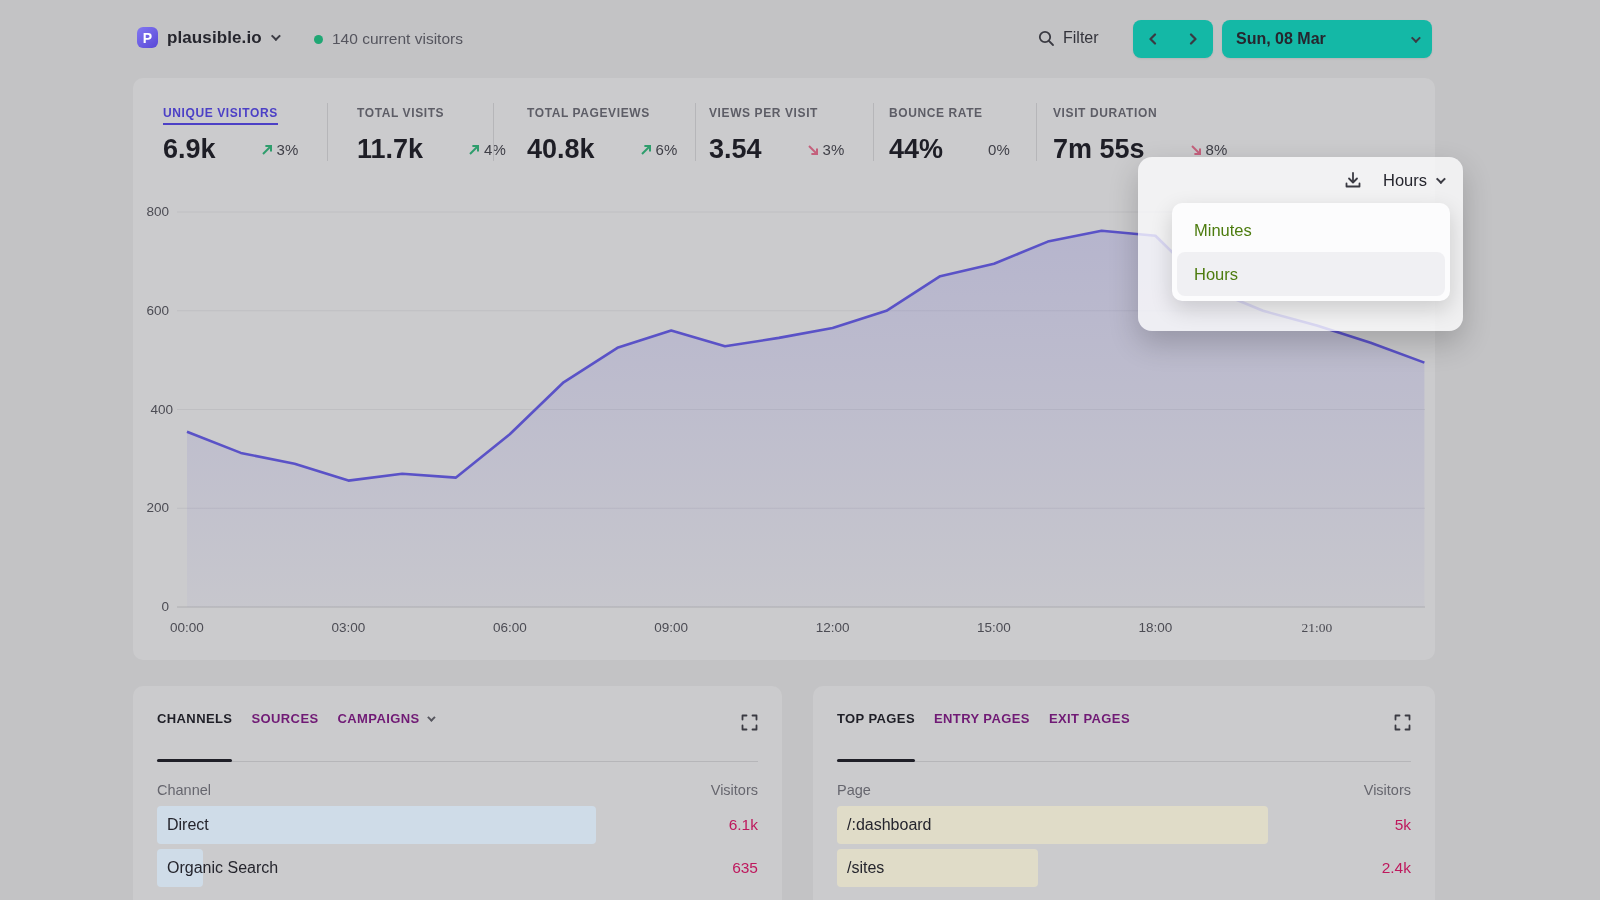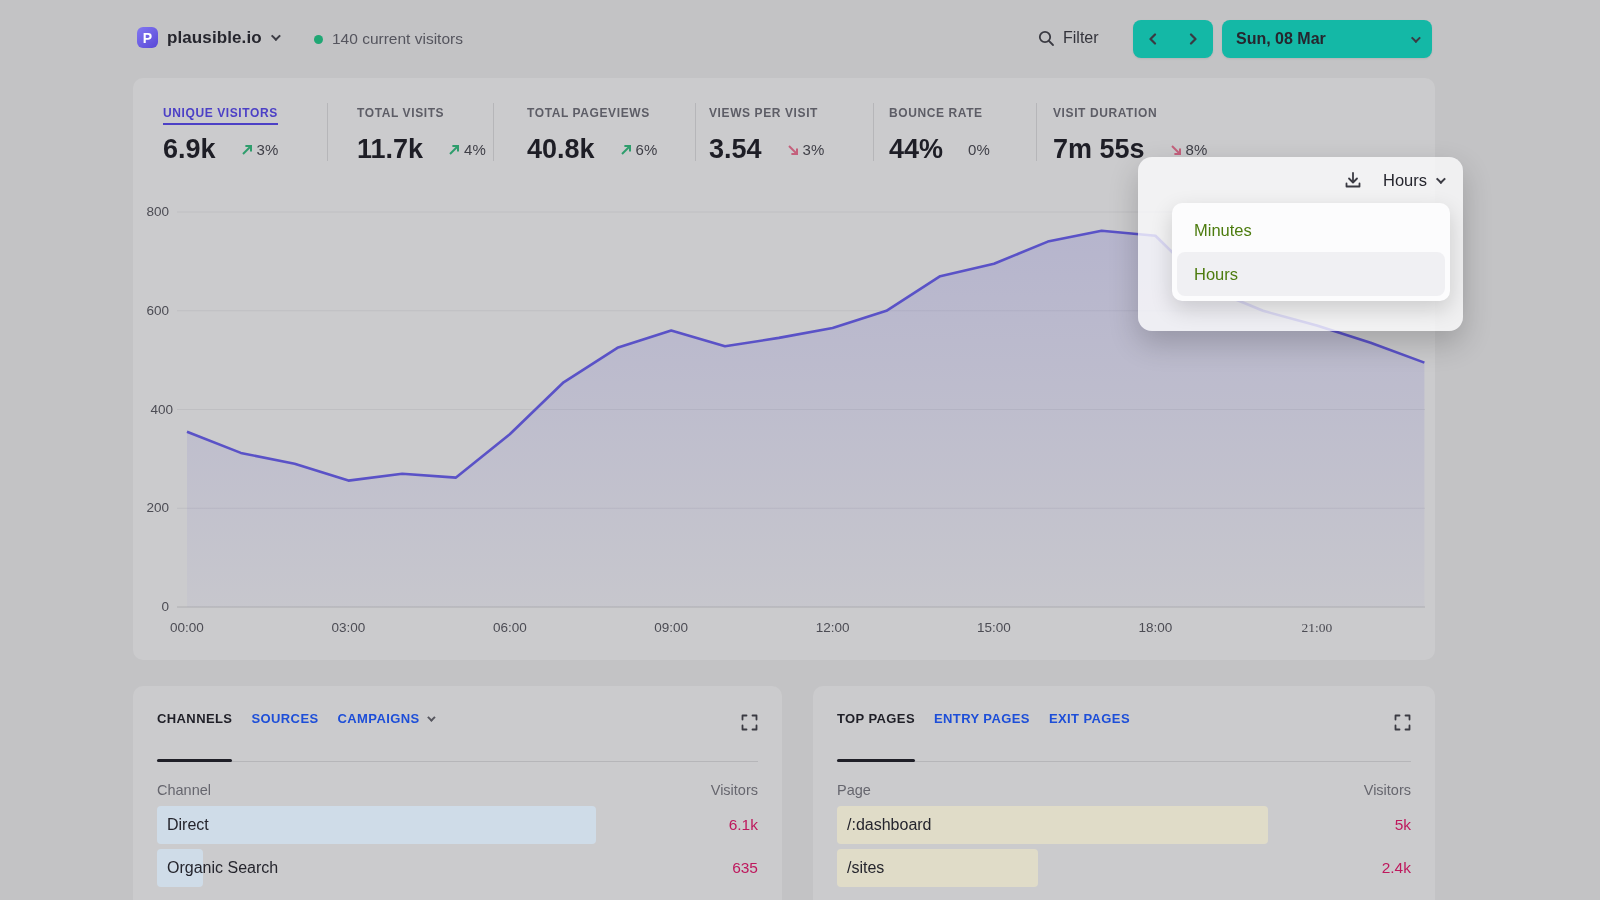--- a/index.html
+++ b/index.html
@@ -27,33 +27,33 @@
   #nav-arrows { left:1133px; top:20px; width:80px; height:38px; display:flex; }
   #nav-arrows button { flex:1; background:none; border:none; cursor:pointer; display:flex; align-items:center; justify-content:center; }
   #date-picker { left:1222px; top:20px; width:210px; height:38px; display:flex; align-items:center;
                  padding:0 14px; cursor:pointer; }
   #date-picker .lbl { font-size:16px; font-weight:bold; color:#26262e; flex:1; }
   
   #main-panel { position:absolute; left:133px; top:78px; width:1302px; height:582px; background:#cbcbcd; border-radius:10px; }
   .stat { position:absolute; top:25px; }
   .stat .slabel { font-size:12px; font-weight:bold; letter-spacing:.6px; color:#5d5d66; white-space:nowrap; }
   .stat .slabel.active { color:#4c40c6; border-bottom:2px solid #4c40c6; padding-bottom:3px; }
-  .stat .vrow { margin-top:13px; display:flex; align-items:center; gap:25px; }
+  .stat .vrow { margin-top:13px; display:flex; align-items:center; gap:45px; }
   .stat .val { font-size:27px; font-weight:bold; color:#1e1e26; white-space:nowrap; }
   .stat .chg { display:flex; align-items:center; gap:4px; font-size:15px; color:#3f3f47; }
   .divider { position:absolute; top:25px; width:1px; height:58px; background:#b6b6b9; }
   .ylabel { position:absolute; width:36px; text-align:right; font-size:13.5px; color:#4c4c54; }
   .xlabel { position:absolute; width:70px; text-align:center; font-size:13.5px; color:#4c4c54; top:542px; }
   #chart { position:absolute; left:44px; top:122px; overflow:visible; }
   
   .bpanel { position:absolute; top:686px; height:230px; background:#cbcbcd; border-radius:10px; }
   #panel-left { left:133px; width:649px; }
   #panel-right { left:813px; width:622px; }
   .tabs { position:absolute; left:24px; top:25px; display:flex; align-items:center; gap:19px; }
-  .tab { font-size:13px; font-weight:600; letter-spacing:.4px; color:#1d4ed8; cursor:pointer; display:flex; align-items:center; gap:7px; }
+  .tab { font-size:13px; font-weight:600; letter-spacing:.4px; color:#701a75; cursor:pointer; display:flex; align-items:center; gap:7px; }
   .tab.active { font-weight:bold; color:#1f1f27; }
   .tab .chev { width:6px; height:6px; border-color:#57575f; }
   .expand { position:absolute; right:24px; top:28px; cursor:pointer; }
   .tabline { position:absolute; left:24px; right:24px; top:75px; height:1px; background:#b6b6b9; }
   .tabmark { position:absolute; top:73px; height:3px; background:#1f1f27; border-radius:2px; }
   .colhead { position:absolute; top:96px; font-size:14.5px; color:#66666e; }
   .colhead.left { left:24px; } .colhead.right { right:24px; }
   .rows { position:absolute; left:24px; right:24px; top:120px; }
   .brow { position:relative; height:38px; margin-bottom:5px; cursor:pointer; }
   .brow .bar { position:absolute; left:0; top:0; bottom:0; border-radius:4px; }

